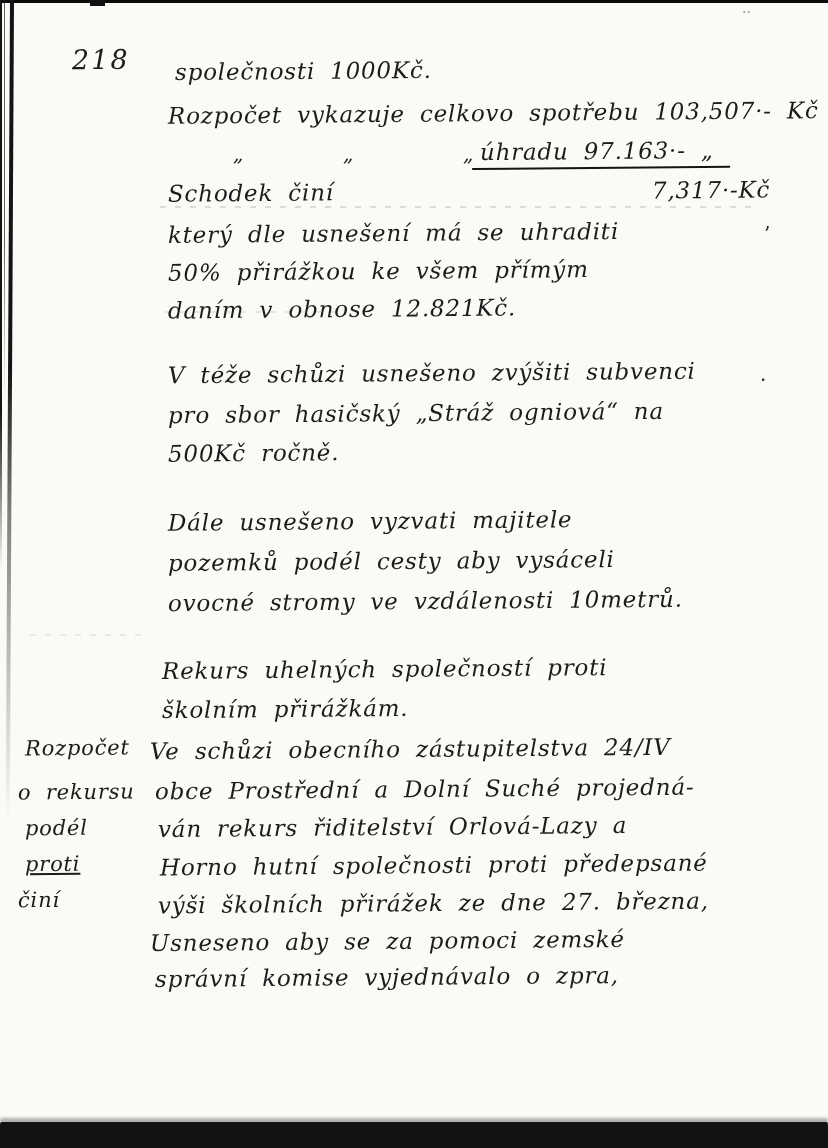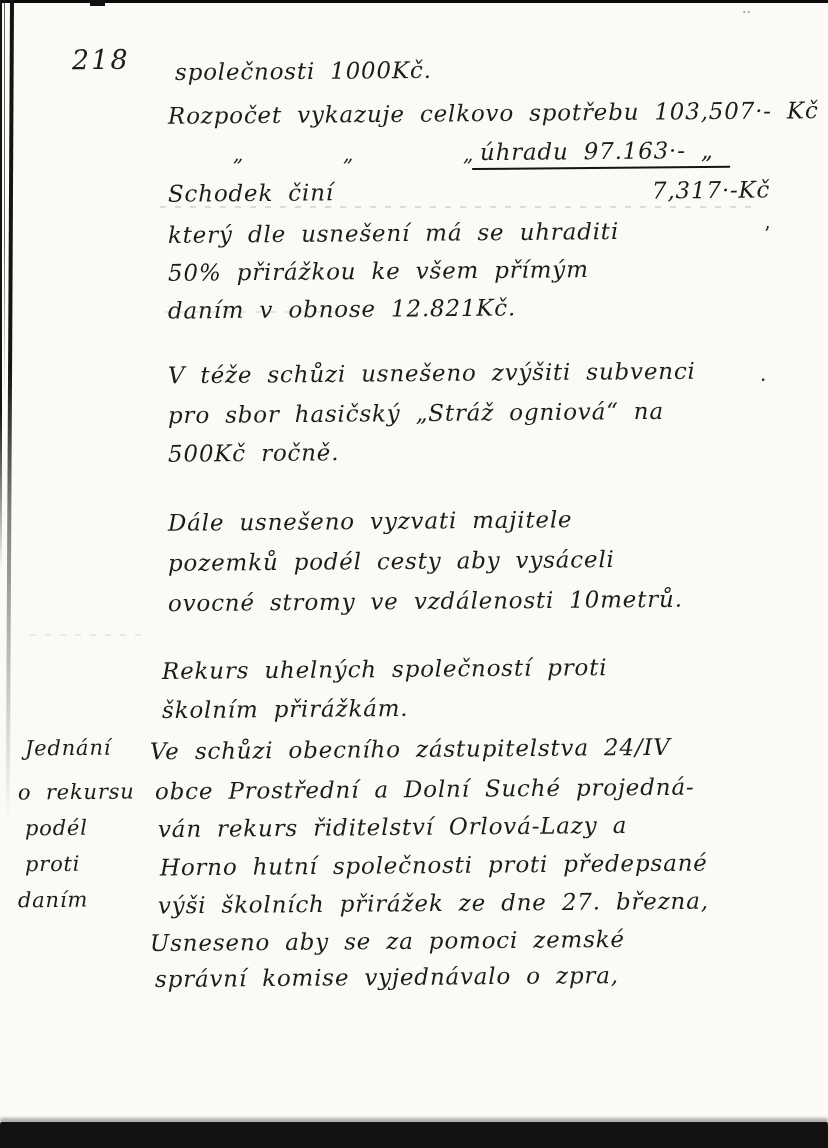--- a/index.html
+++ b/index.html
@@ -87,25 +87,25 @@
   <div class="hw" style="left:168px; top:400px;">pro sbor hasičský „Stráž ogniová“ na</div>
   <div class="hw" style="left:168px; top:440px;">500Kč ročně.</div>
 
   <div class="hw" style="left:168px; top:508px;">Dále usnešeno vyzvati majitele</div>
   <div class="hw" style="left:168px; top:548px;">pozemků podél cesty aby vysáceli</div>
   <div class="hw" style="left:168px; top:588px;">ovocné stromy ve vzdálenosti 10metrů.</div>
 
   <div class="hw" style="left:162px; top:656px;">Rekurs uhelných společností proti</div>
   <div class="hw" style="left:162px; top:696px;">školním přirážkám.</div>
 
-  <div class="hw small" style="left:25px; top:736px;">Jednání</div>
+  <div class="hw small" style="left:25px; top:736px;">Rozpočet</div>
   <div class="hw small" style="left:18px; top:780px;">o rekursu</div>
   <div class="hw small" style="left:25px; top:816px;">podél</div>
-  <div class="hw small" style="left:25px; top:852px;">proti</div>
-  <div class="hw small" style="left:18px; top:888px;">daním</div>
+  <div class="hw small" style="left:25px; top:852px;text-decoration:underline;">proti</div>
+  <div class="hw small" style="left:18px; top:888px;">činí</div>
 
   <div class="hw" style="left:150px; top:736px;">Ve schůzi obecního zástupitelstva 24/IV</div>
   <div class="hw" style="left:155px; top:776px;">obce Prostřední a Dolní Suché projedná-</div>
   <div class="hw" style="left:158px; top:814px;">ván rekurs řiditelství Orlová-Lazy a</div>
   <div class="hw" style="left:160px; top:852px;">Horno hutní společnosti proti předepsané</div>
   <div class="hw" style="left:158px; top:890px;">výši školních přirážek ze dne 27. března,</div>
   <div class="hw" style="left:150px; top:928px;">Usneseno aby se za pomoci zemské</div>
   <div class="hw" style="left:155px; top:964px;">správní komise vyjednávalo o zpra,</div>
 
   <div class="speck" style="left:764px; top:222px;">’</div>

